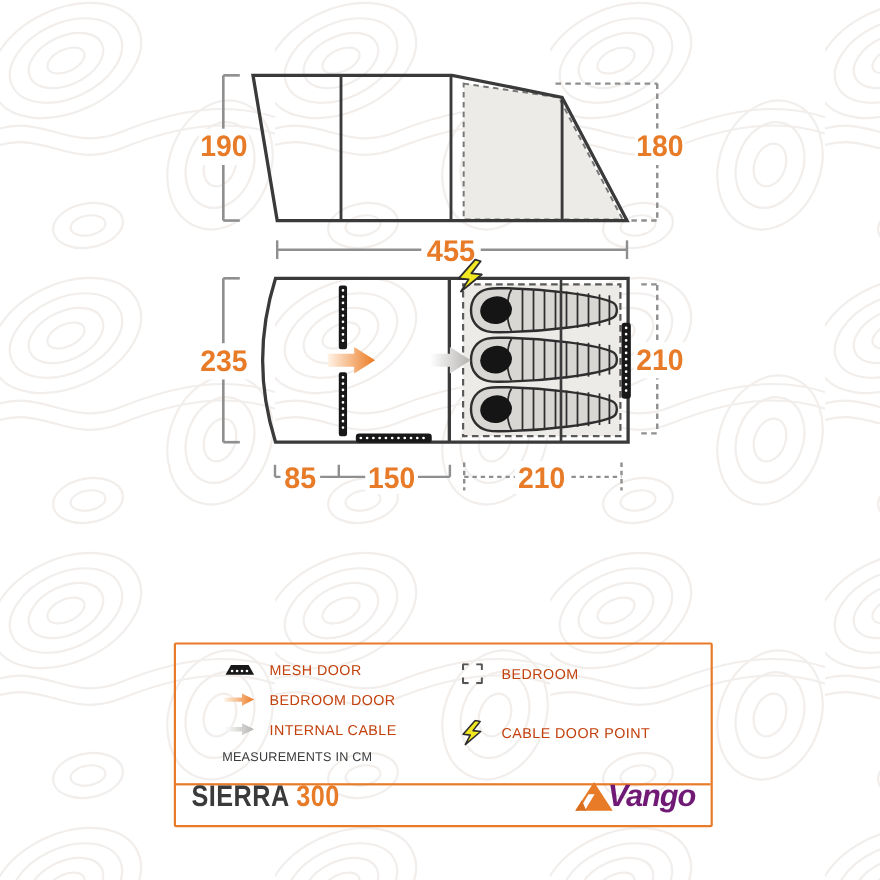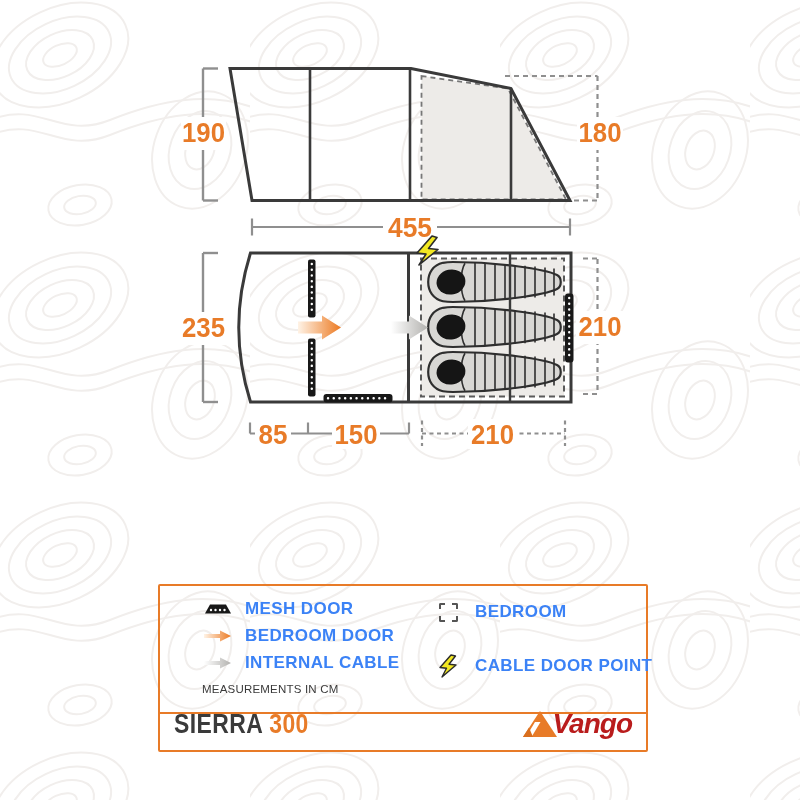--- a/index.html
+++ b/index.html
@@ -6,36 +6,36 @@
   body{width:800px;height:800px;position:relative;overflow:hidden;
        font-family:"Liberation Sans",sans-serif;}
   #bg-contours{position:absolute;left:0;top:0;z-index:0;}
   #diagram{position:absolute;left:0;top:0;z-index:1;}
   .dim{font-family:"Liberation Sans",sans-serif;font-weight:bold;font-size:27px;}
   
   .legend-box{position:absolute;left:158px;top:584px;width:486px;height:164px;
       border:2px solid #E87B28;border-radius:2px;z-index:2;}
   .legend-col{position:absolute;display:flex;flex-direction:column;gap:7px;}
   .legend-col.left{left:43px;top:13px;}
-  .legend-col.right{left:273px;top:16px;gap:34px;}
+  .legend-col.right{left:254px;top:16px;gap:34px;}
   .legend-row{display:flex;align-items:center;height:20px;}
   .legend-icon{width:30px;display:flex;justify-content:center;align-items:center;flex:0 0 30px;}
-  .legend-label{margin-left:12px;font-size:17px;font-weight:bold;color:#3b82f6;
+  .legend-label{margin-left:12px;font-size:13px;font-weight:normal;color:#c2410c;
       letter-spacing:0.4px;white-space:nowrap;}
   .legend-note{position:absolute;left:42px;top:97px;font-size:11.5px;font-weight:normal;
       color:#3a3a3a;letter-spacing:0.2px;}
   .bedroom-swatch{width:15px;height:15px;border:2px dashed #555;border-radius:2px;}
   .legend-divider{position:absolute;left:0;right:0;top:126px;border-top:2px solid #E87B28;}
   .legend-footer{position:absolute;left:0;right:0;top:128px;height:20px;display:flex;
       align-items:center;justify-content:space-between;padding:0 14px;}
   .model-title{font-size:27px;font-weight:bold;color:#3a3a3a;letter-spacing:0.5px;
       display:inline-block;transform:scaleX(0.85);transform-origin:left center;white-space:nowrap;}
   .model-size{color:#E87B28;}
   .brand{display:flex;align-items:flex-end;}
-  .brand-text{font-size:28px;font-weight:bold;font-style:italic;color:#b91c1c;
+  .brand-text{font-size:28px;font-weight:bold;font-style:italic;color:#701a75;
       letter-spacing:-1px;margin-left:-7px;line-height:1;}
 </style>
 </head>
 <body>
 
 <svg id="bg-contours" width="800" height="800" aria-hidden="true">
   <defs>
     <pattern id="topo" width="250" height="250" patternUnits="userSpaceOnUse">
       <g fill="none" stroke="#f1eeec" stroke-width="2">
         <ellipse cx="60" cy="55" rx="18" ry="10" transform="rotate(-25 60 55)"></ellipse>

